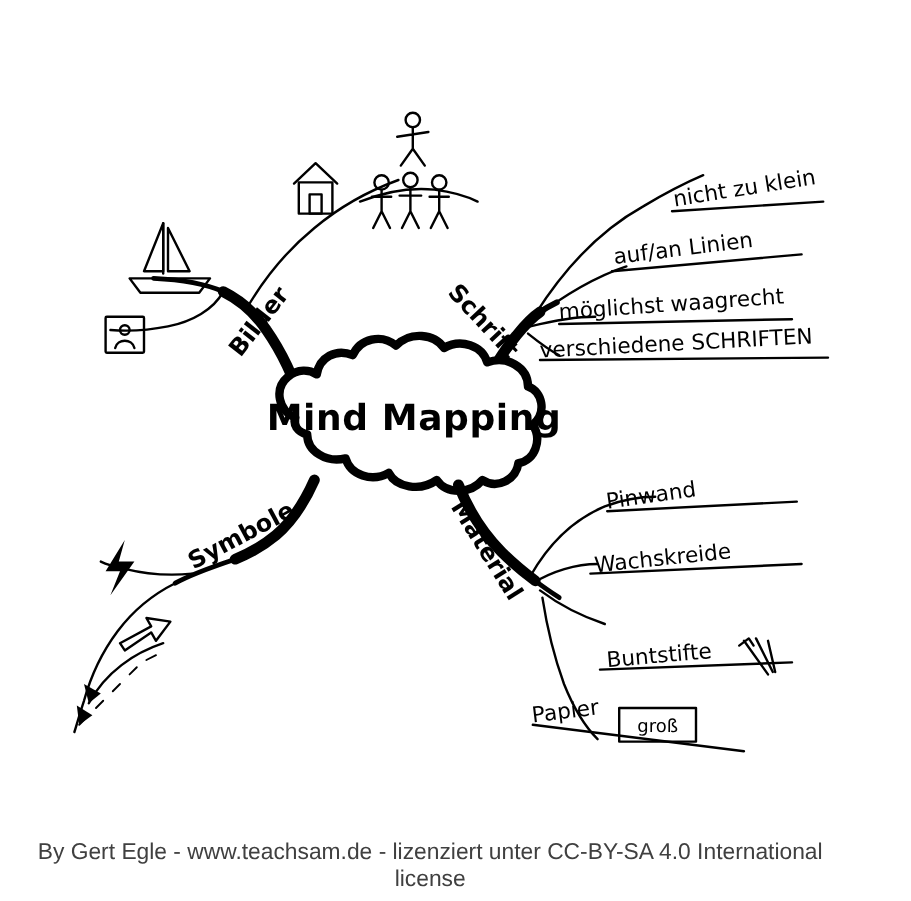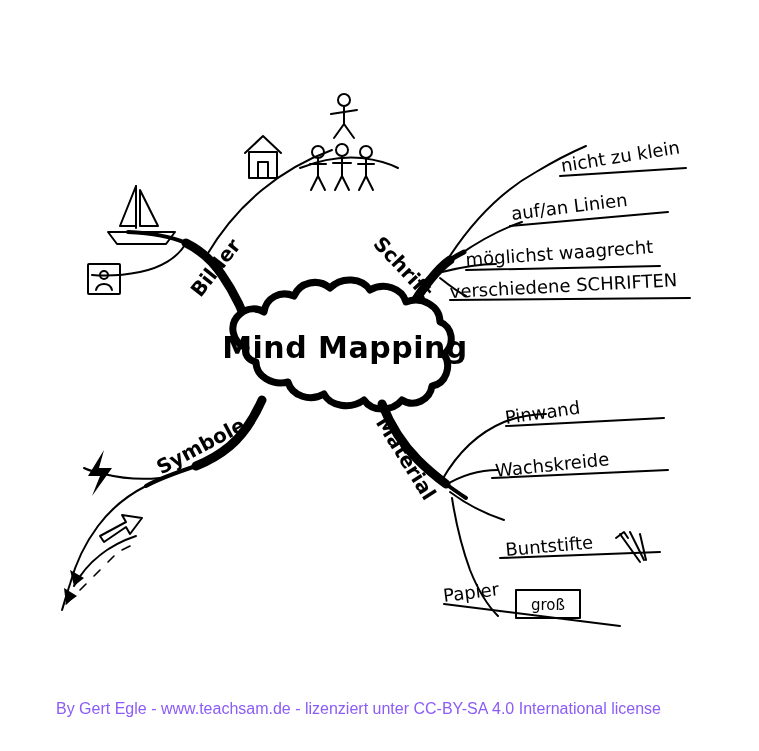--- a/index.html
+++ b/index.html
@@ -72,22 +72,22 @@
     font-family: "DejaVu Sans", sans-serif;
     font-size: 15px;
   }
   .caption {
     position: absolute;
     left: 0;
     top: 700px;
     width: 717px;
     text-align: center;
     font-family: "Liberation Sans", sans-serif;
-    font-size: 16px;
-    color: #8b5cf6;
+    font-size: 19px;
+    color: #404040;
   }
   .fillblack { fill: #000; stroke: none; }
 </style>
 </head>
 <body>
 
 <div id="canvas-wrap">
 
   <svg id="mindmap" viewBox="0 0 759 700" xmlns="http://www.w3.org/2000/svg">
 

